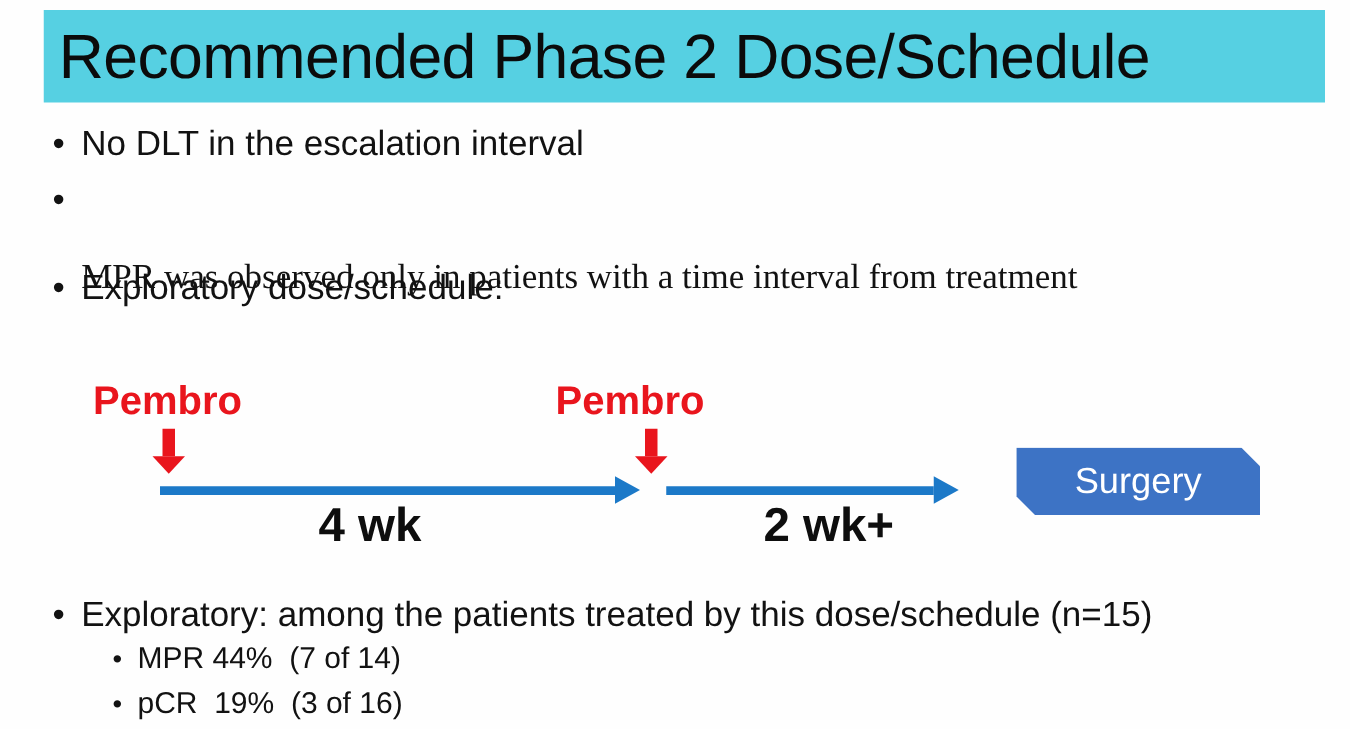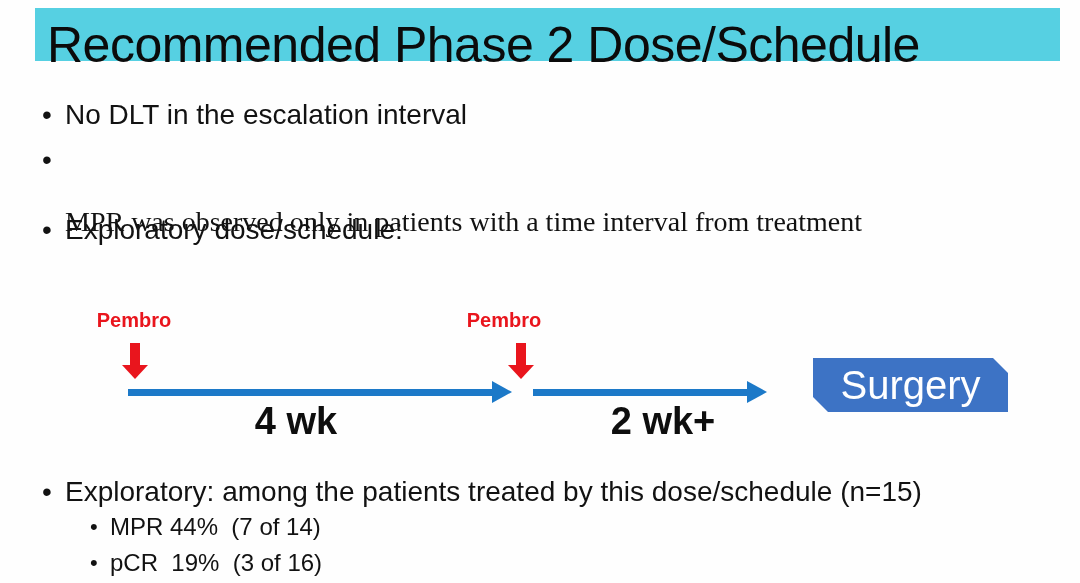--- a/index.html
+++ b/index.html
@@ -3,21 +3,21 @@
 <meta charset="utf-8">
 <style>
   html,body { margin:0; padding:0; background:#ffffff; }
   .slide {
     position:relative; width:1080px; height:583px; background:#fefefe;
     overflow:hidden; font-family:"Liberation Sans", sans-serif; color:#121212;
   }
 
   
   .title-bar {
-    position:absolute; left:35px; top:8px; width:1025px; height:53px;
+    position:absolute; left:35px; top:8px; width:1025px; height:74px;
     background:var(--header-bg,#56d0e2);
   }
   .title {
     font-size:50px; line-height:74px; padding-left:12px; letter-spacing:-0.5px;
     color:#0b0b0b; white-space:nowrap;
   }
 
   
   .bullet { position:absolute; left:42px; display:flex; font-size:28px; line-height:31px; white-space:pre-wrap; }
   .marker { width:23px; flex:0 0 23px; }
@@ -28,21 +28,21 @@
   .row-b3 { top:214px; }
   .row-e  { top:476px; }
   .sub { left:90px; font-size:24px; line-height:28px; }
   .sub .marker { width:20px; flex:0 0 20px; font-size:22px; }
   .row-m { top:513px; }
   .row-p { top:549px; }
 
   
   .pembro {
     position:absolute; top:303px; transform:translateX(-50%);
-    color:var(--accent-red,#e9151d); font-size:20px; font-weight:bold; line-height:34px;
+    color:var(--accent-red,#e9151d); font-size:32px; font-weight:bold; line-height:34px;
     white-space:nowrap;
   }
   .p1 { left:134px; }
   .p2 { left:504px; }
 
   .red-arrow { position:absolute; width:26px; top:343px; }
   .ra1 { left:122px; }
   .ra2 { left:508px; }
   .red-arrow .stem { width:10px; height:22px; margin:0 auto; background:var(--accent-red,#e9151d); }
   .red-arrow .head {
@@ -67,21 +67,21 @@
   }
   .i1 { left:296px; }
   .i2 { left:663px; }
 
   .surgery-box {
     position:absolute; left:813px; top:358px; width:195px; height:54px;
     background:var(--surgery-box,#3d73c5);
     clip-path:polygon(0 0, calc(100% - 15px) 0, 100% 15px, 100% 100%, 15px 100%, 0 calc(100% - 15px));
     display:flex; align-items:center; justify-content:center;
   }
-  .surgery-box span { color:#ffffff; font-size:40px; line-height:31px; }
+  .surgery-box span { color:#ffffff; font-size:29px; line-height:31px; }
 </style>
 </head>
 <body>
 
 <div class="slide">
 
   <header class="title-bar">
     <div class="title">Recommended Phase 2 Dose/Schedule</div>
   </header>
 

